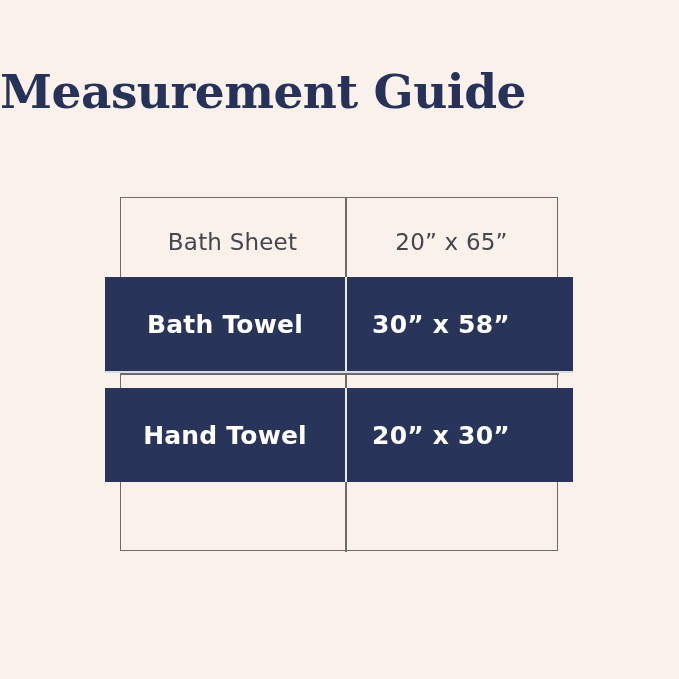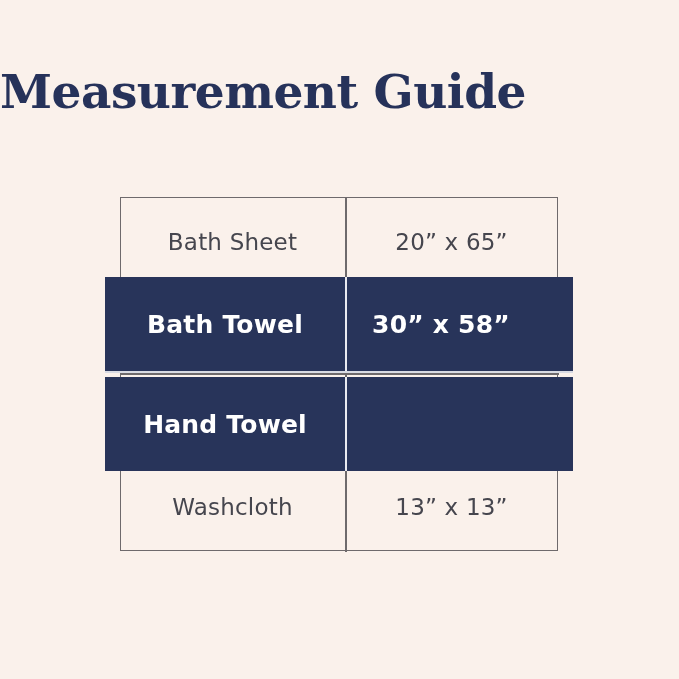--- a/index.html
+++ b/index.html
@@ -99,21 +99,21 @@
   .hl-row {
     position: absolute;
     left: 105px;
     width: 468px;
     height: 94px;
     background: #28345a;
     display: flex;
     align-items: center;
   }
   .hl-row.row-2 { top: 277px; }
-  .hl-row.row-3 { top: 377px; }
+  .hl-row.row-3 { top: 388px; }
 
   .hl-gap {
     position: absolute;
     left: 105px;
     top: 371px;
     width: 468px;
     height: 2px;
     background: #d9dbe4;
   }
 
@@ -166,20 +166,17 @@
     <div class="hl-cell c-name">Bath Towel</div>
     <div class="hl-col-divider"></div>
     <div class="hl-cell c-size">30” x 58”</div>
   </div>
 
   <div class="hl-gap"></div>
 
   <div class="hl-row row-3">
     <div class="hl-cell c-name">Hand Towel</div>
     <div class="hl-col-divider"></div>
+    <div class="hl-cell c-size">20” x 30”</div>
   </div>
 
-  <div class="plain-row row-4">
-    <div class="plain-cell c-name">Washcloth</div>
-    <div class="plain-cell c-size">13” x 13”</div>
-  </div>
 
 </div>
 
 </body></html>

